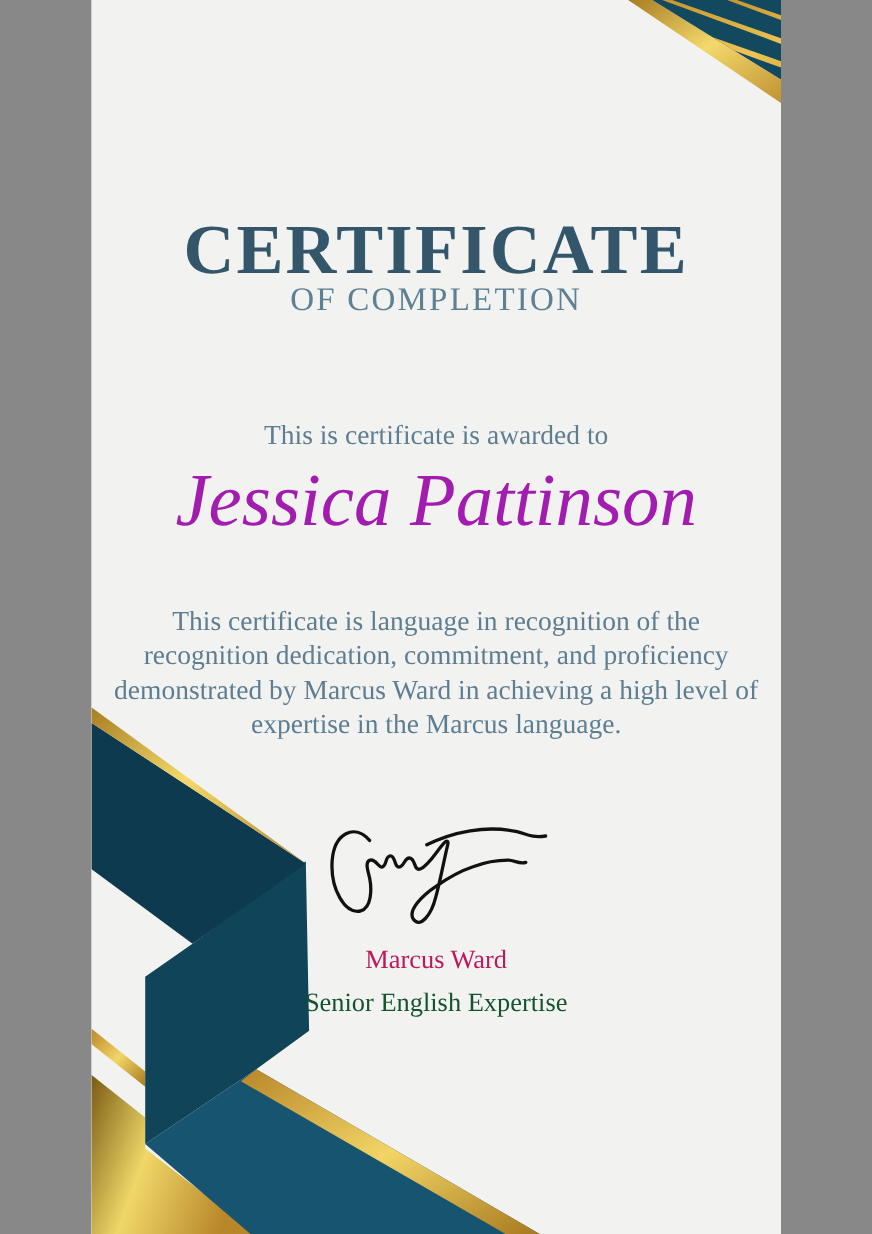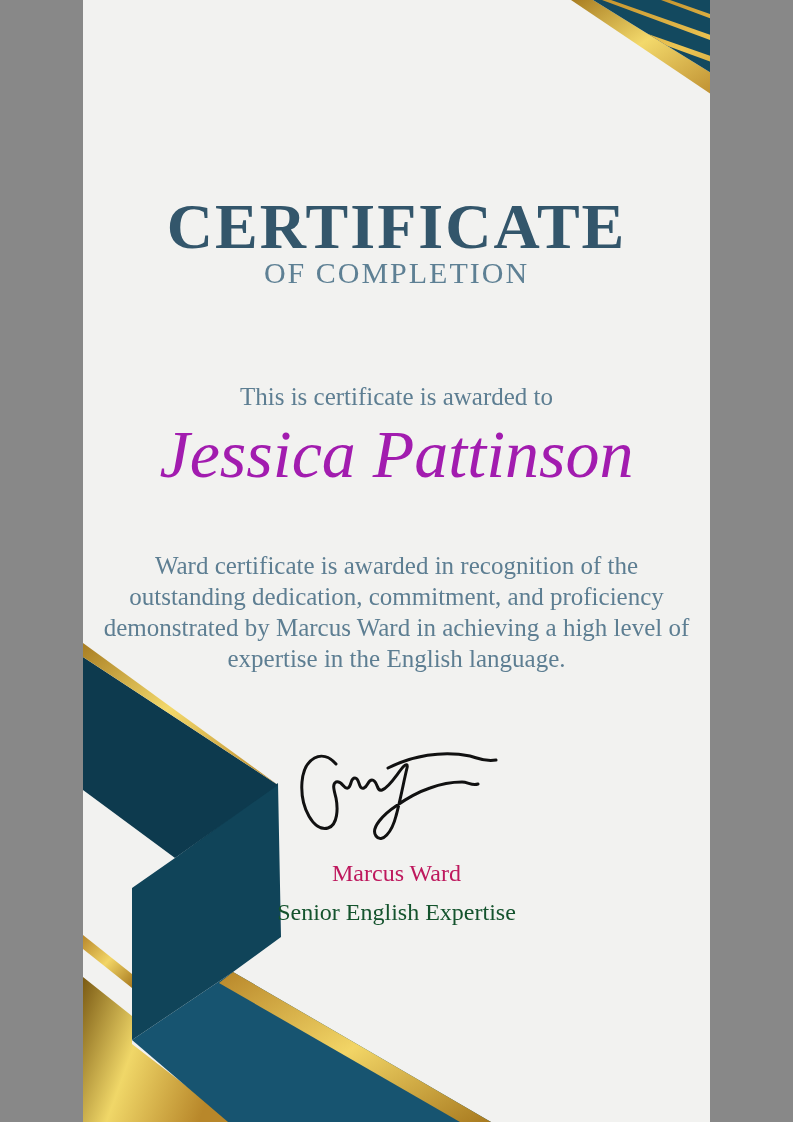--- a/index.html
+++ b/index.html
@@ -102,24 +102,24 @@
 
   <div class="textline title">CERTIFICATE</div>
 
   <div class="textline subtitle">OF COMPLETION</div>
 
   <div class="textline awardline">This is certificate is awarded to</div>
 
   <div class="textline recipient">Jessica Pattinson</div>
 
   <div class="textline bodytext">
-    <div>Ward certificate is awarded in recognition of the</div>
-    <div>outstanding dedication, commitment, and proficiency</div>
+    <div>This certificate is language in recognition of the</div>
+    <div>recognition dedication, commitment, and proficiency</div>
     <div>demonstrated by Marcus Ward in achieving a high level of</div>
-    <div>expertise in the English language.</div>
+    <div>expertise in the Marcus language.</div>
   </div>
 
   <div class="sig-holder">
     <svg viewBox="0 0 210 110" width="210" height="110" xmlns="http://www.w3.org/2000/svg">
       <g fill="none" stroke="#111111" stroke-width="3" stroke-linecap="round">
         <path d="M44,22 C30,6 12,16 10,40 C8,66 22,90 36,86 C46,83 46,66 44,56 C42,48 40,42 44,40 C50,38 52,48 56,46 C60,44 58,36 63,36 C68,36 66,48 72,46 C76,44 76,38 80,38 C86,38 84,50 90,48 C98,45 106,30 112,24 C114,22 116,22 115,26 C112,38 108,60 104,74 C100,90 90,102 84,94 C78,86 92,72 104,64 C114,57 126,50 138,46 C146,43 158,40 170,40 C176,40 180,44 186,42"></path>
         <path d="M96,26 C120,14 150,8 178,14 C186,16 192,20 204,18"></path>
       </g>
     </svg>
   </div>

